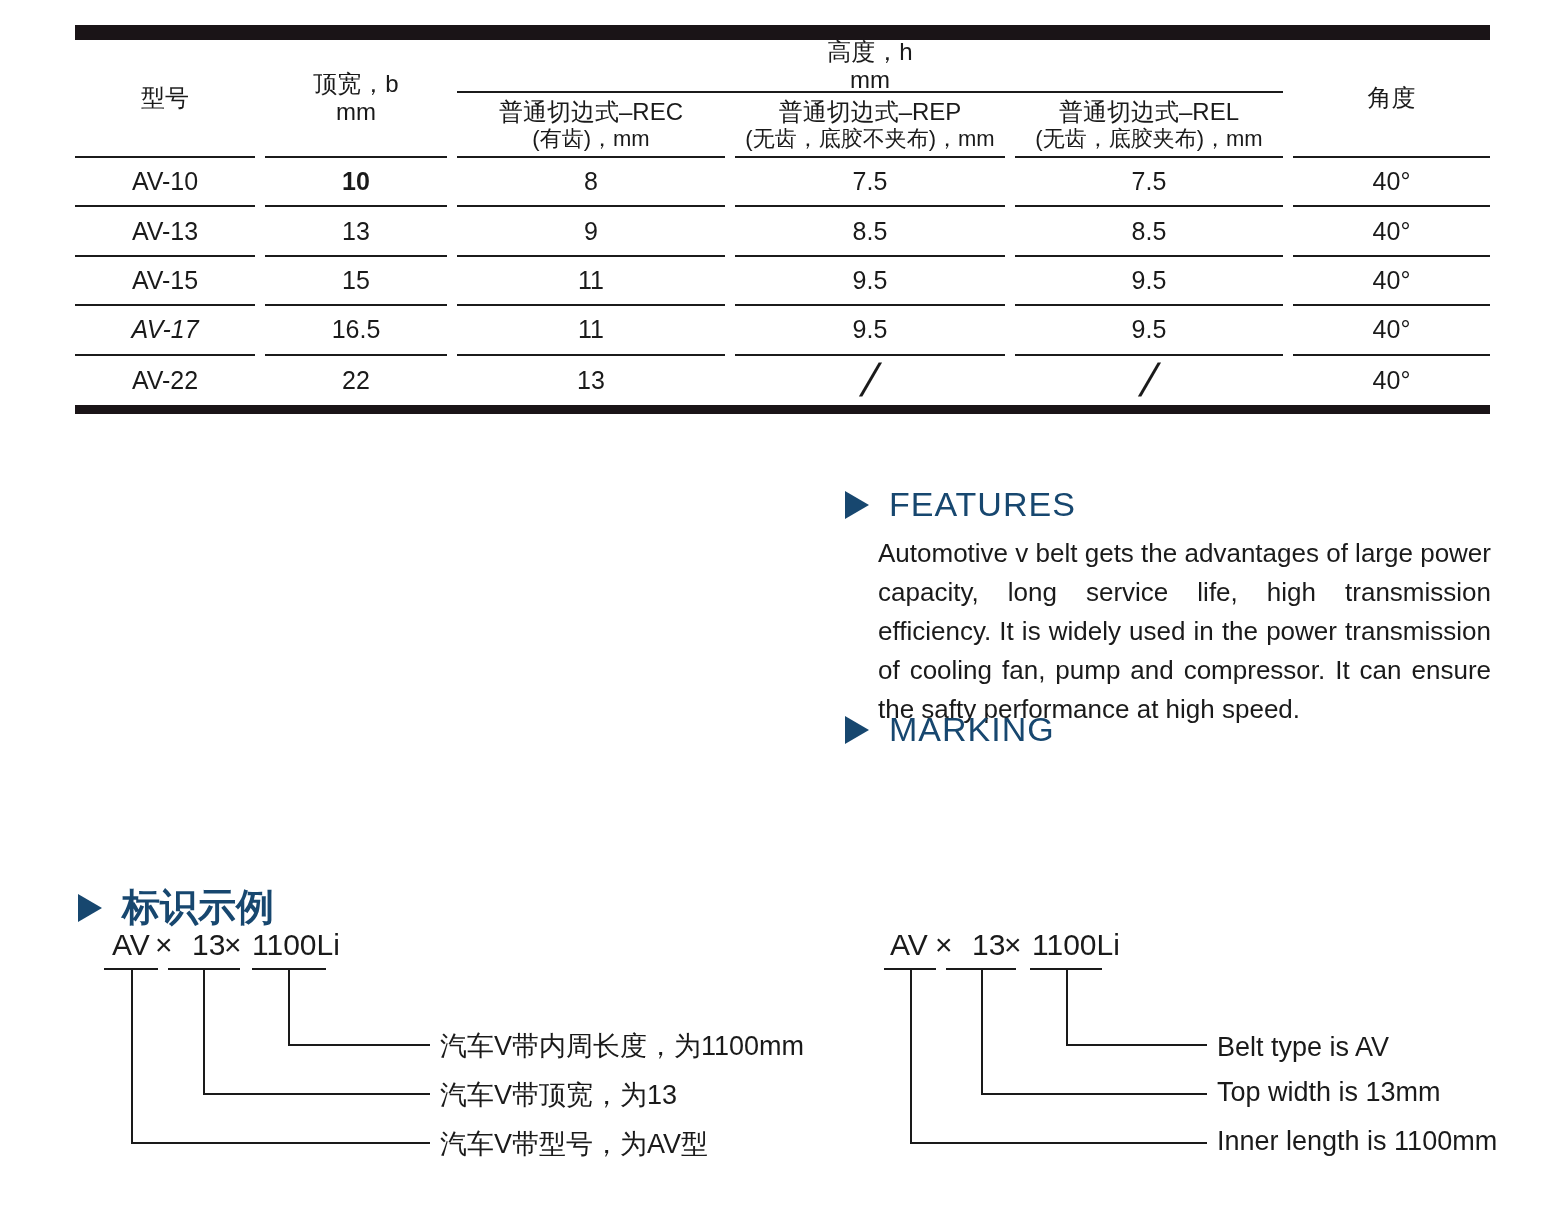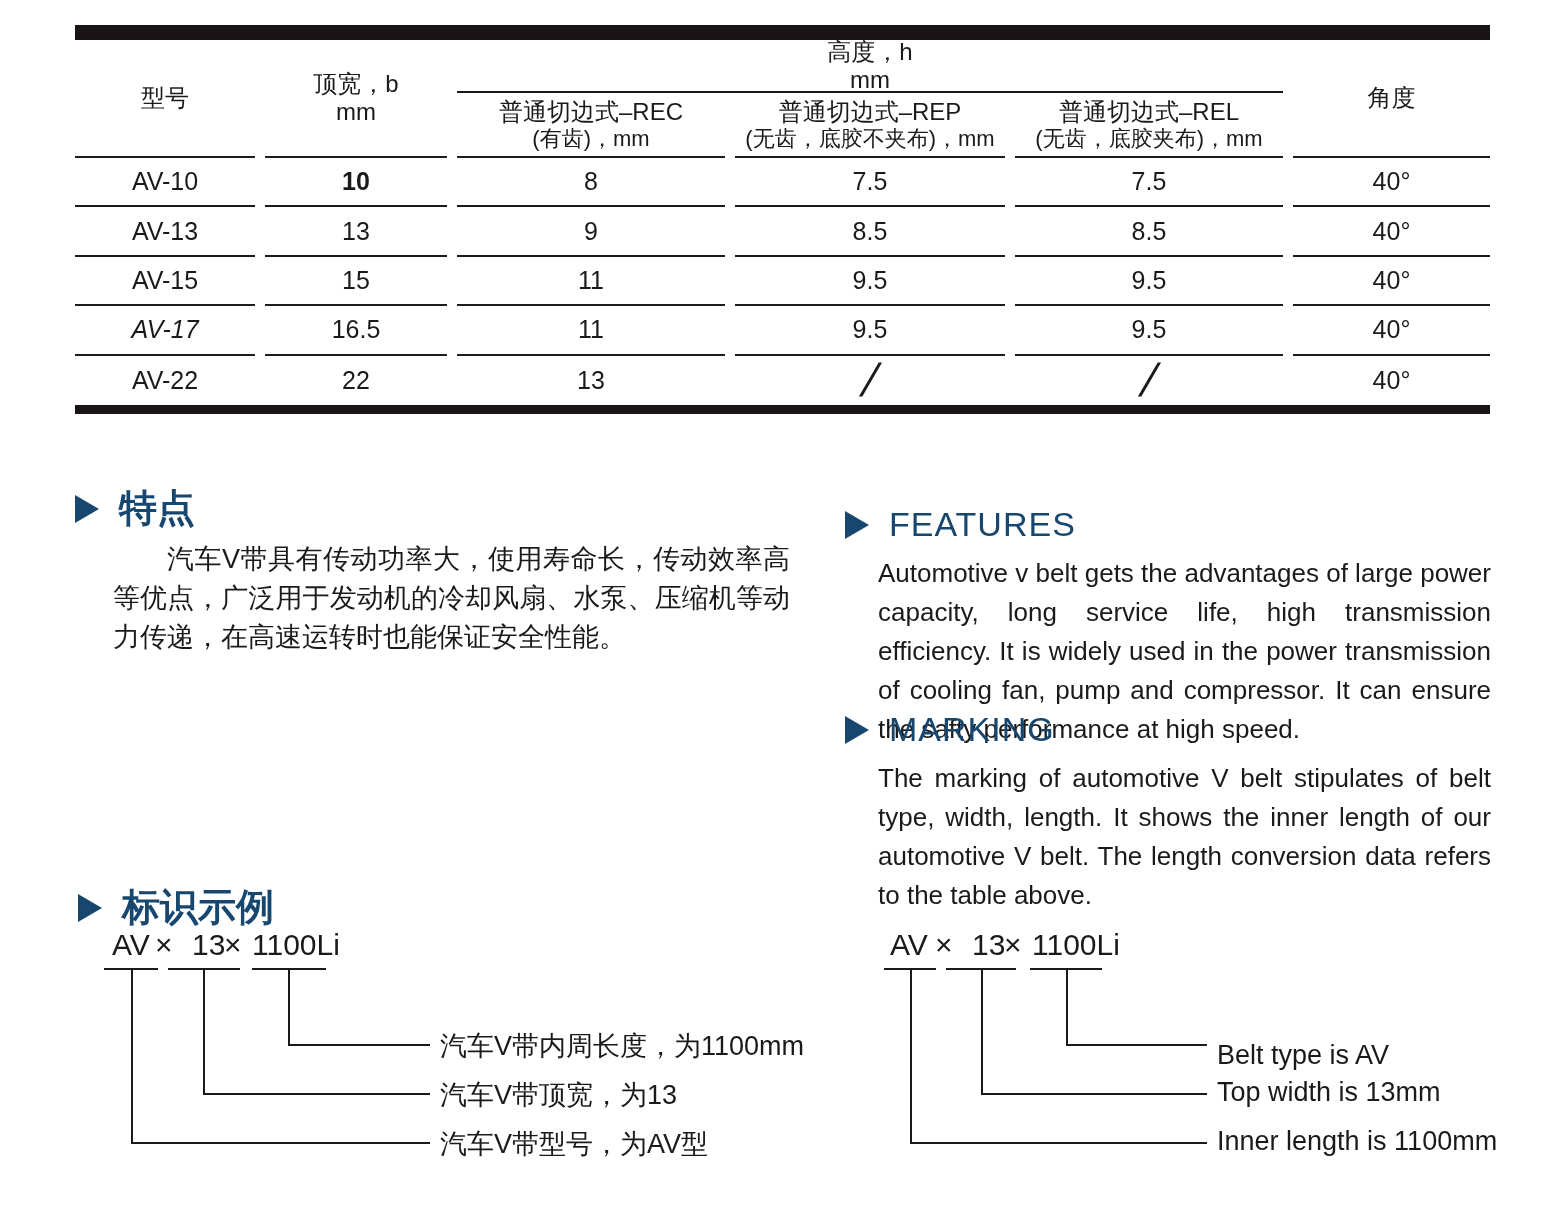--- a/index.html
+++ b/index.html
@@ -116,43 +116,35 @@
     <div class="c val nb" style="grid-row:7;grid-column:3;">13</div>
     <div class="c nb" style="grid-row:7;grid-column:4;">
         <span class="slash">/</span>
       </div>
     <div class="c nb" style="grid-row:7;grid-column:5;">
         <span class="slash">/</span>
       </div>
     <div class="c val nb" style="grid-row:7;grid-column:6;">40°</div>
   </div>
 
-  <div class="sec" style="left:75px;top:483px;width:720px;">
-    <div class="sec-title">
-      <span class="tri"></span>
-      <span class="t-cn">特点</span>
-    </div>
-    <div class="p-cn">汽车V带具有传动功率大，使用寿命长，传动效率高等优点，广泛用于发动机的冷却风扇、水泵、压缩机等动力传递，在高速运转时也能保证安全性能。</div>
-  </div>
 
-  <div class="sec" style="left:845px;top:485px;width:650px;margin-top:20px;">
+  <div class="sec" style="left:845px;top:485px;width:650px;">
     <div class="sec-title">
       <span class="tri"></span>
       <span class="t-en">FEATURES</span>
     </div>
     <div class="p-en">Automotive v belt gets the advantages of large power capacity, long service life, high transmission efficiency. It is widely used in the power transmission of cooling fan, pump and compressor. It can ensure the safty performance at high speed.</div>
   </div>
 
 
   <div class="sec" style="left:845px;top:710px;width:650px;">
     <div class="sec-title">
       <span class="tri"></span>
       <span class="t-en">MARKING</span>
     </div>
-    <div class="p-en">The marking of automotive V belt stipulates of belt type, width, length. It shows the inner length of our automotive V belt. The length conversion data refers to the table above.</div>
   </div>
 
   <div class="sec" style="left:78px;top:882px;">
     <div class="sec-title">
       <span class="tri"></span>
       <span class="t-cn">标识示例</span>
     </div>
   </div>
 
   <div class="diagram" style="left:100px;top:928px;">
@@ -183,18 +175,18 @@
     <span class="mk" style="left:154px;">1100Li</span>
 
     <div class="ul" style="left:6px;top:40px;width:52px;"></div>
     <div class="ul" style="left:68px;top:40px;width:70px;"></div>
     <div class="ul" style="left:152px;top:40px;width:72px;"></div>
 
     <div class="conn" style="left:188px;top:42px;width:139px;height:74px;"></div>
     <div class="conn" style="left:103px;top:42px;width:224px;height:123px;"></div>
     <div class="conn" style="left:32px;top:42px;width:295px;height:172px;"></div>
 
-    <div class="lbl" style="left:339px;top:112px;">Belt type is AV</div>
+    <div class="lbl" style="left:339px;top:104px;">Belt type is AV</div>
     <div class="lbl" style="left:339px;top:149px;">Top width is 13mm</div>
     <div class="lbl" style="left:339px;top:198px;">Inner length is 1100mm</div>
   </div>
 
 </div>
 
 </body></html>

